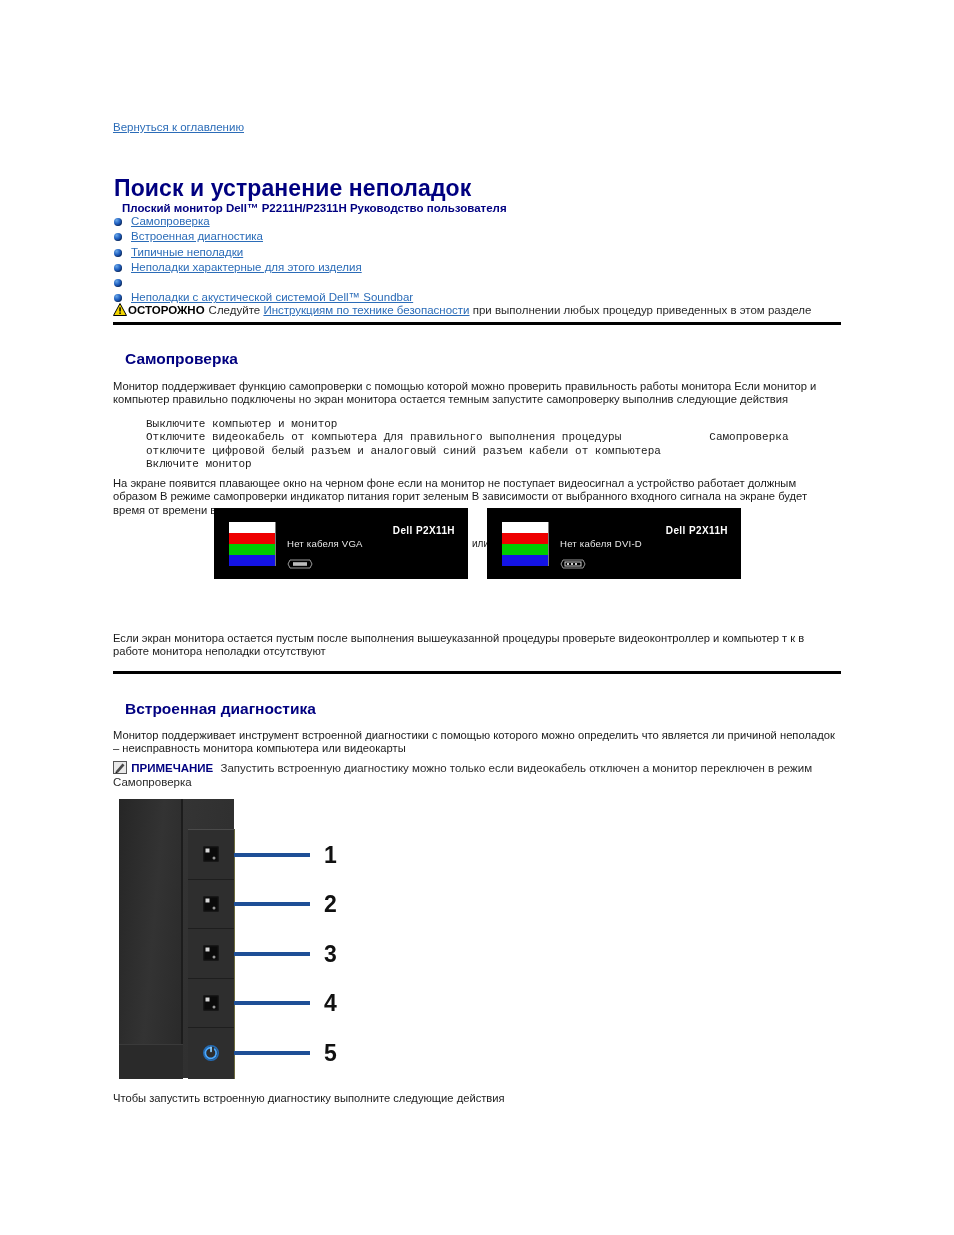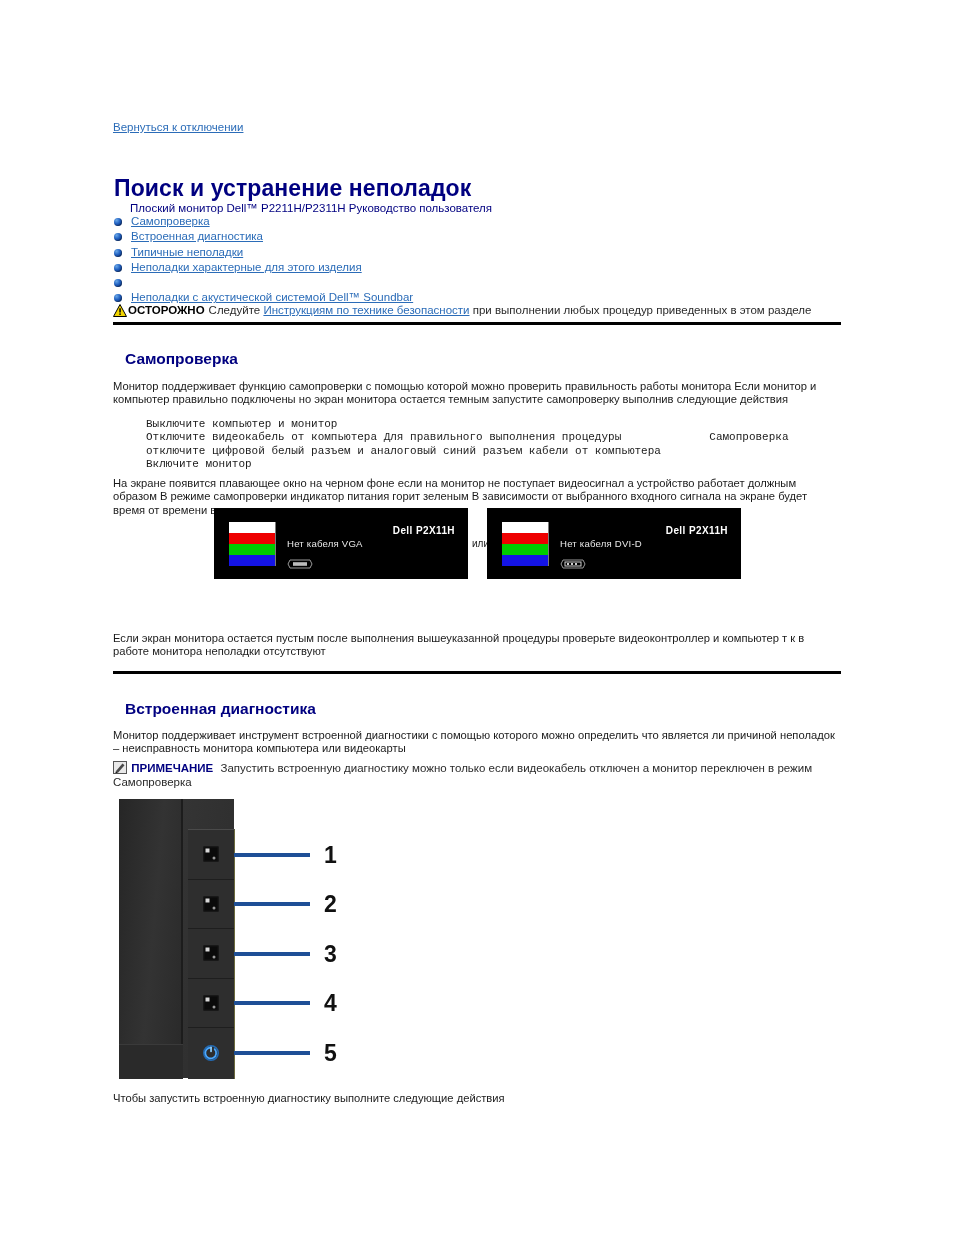--- a/index.html
+++ b/index.html
@@ -47,23 +47,23 @@
   }
   h1.page-title {
     margin: 0;
     font-size: 23px;
     font-weight: bold;
     color: #000080;
     letter-spacing: 0.1px;
     line-height: 1.05;
   }
   .subtitle {
-    margin: 2px 0 0 16px;
+    margin: 2px 0 0 8px;
     font-size: 11.5px;
-    font-weight: normal;
+    font-weight: bold;
     color: #000080;
     line-height: 1.1;
   }
 
   .toc-list {
     position: absolute;
     left: 0;
     top: 214px;
     margin: 0;
     padding: 0;
@@ -94,21 +94,21 @@
   }
 
   .caution-row {
     position: absolute;
     left: 0;
     top: 303px;
     font-size: 11.5px;
     line-height: 14px;
     white-space: nowrap;
     display: flex;
-    align-items: flex-end;
+    align-items: flex-start;
   }
   .warn-icon {
     display: inline-block;
     width: 14px;
     height: 13px;
     margin-right: 1px;
     flex: 0 0 auto;
   }
   .caution-label {
     font-weight: bold;
@@ -365,21 +365,21 @@
   .c2 { top: 90px; }
   .c3 { top: 140px; }
   .c4 { top: 189px; }
   .c5 { top: 239px; }
 </style>
 </head>
 <body>
 
 <div class="page">
 
-  <a class="toc-link">Вернуться к отключении</a>
+  <a class="toc-link">Вернуться к оглавлению</a>
 
   <div class="title-block">
     <h1 class="page-title">Поиск и устранение неполадок</h1>
     <div class="subtitle">Плоский монитор Dell™ P2211H/P2311H Руководство пользователя</div>
   </div>
 
   <ul class="toc-list">
     <li>
       <span class="bullet-ball"></span>
       <span class="link">Самопроверка</span>

